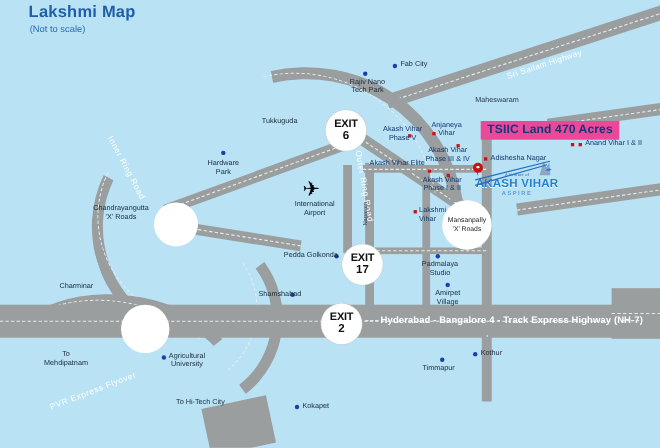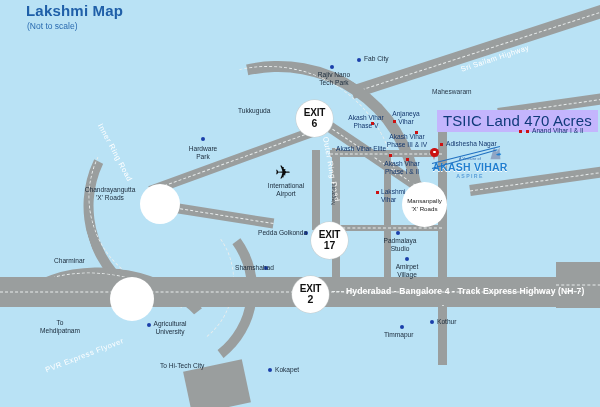--- a/index.html
+++ b/index.html
@@ -77,23 +77,23 @@
     color:#ffffff;font-size:7.4px;letter-spacing:.4px;
   }
   .lbl.big-hwy{
     color:#ffffff;font-size:8.6px;font-weight:bold;letter-spacing:.1px;
   }
   
   .dot{position:absolute;width:4px;height:4px;border-radius:50%;background:#1b3faa;}
   .dot.red{background:#cc1111;width:3.4px;height:3.4px;border-radius:0;}
   
   .tsiic{
-    position:absolute;background:#c4b5fd;
+    position:absolute;background:#ec4899;
     padding:2px 6px 3px 6px;
-    font-size:15px;font-weight:normal;color:#103a7a;
+    font-size:11px;font-weight:bold;color:#103a7a;
     white-space:nowrap;letter-spacing:.1px;
   }
   
   .logo{position:absolute;text-align:center;width:84px;}
   .logo .pre{font-size:3.6px;color:#2a5fa8;letter-spacing:.2px;}
   .logo .nm{font-size:10.5px;font-weight:bold;color:#1f7fd0;letter-spacing:.2px;
             text-shadow:0 1px 0 #ffffff;}
   .logo .sub{font-size:5.2px;font-weight:bold;color:#5b9ed8;letter-spacing:1.4px;}
   .logo .mark{position:absolute;right:8px;top:-13px;}
   

